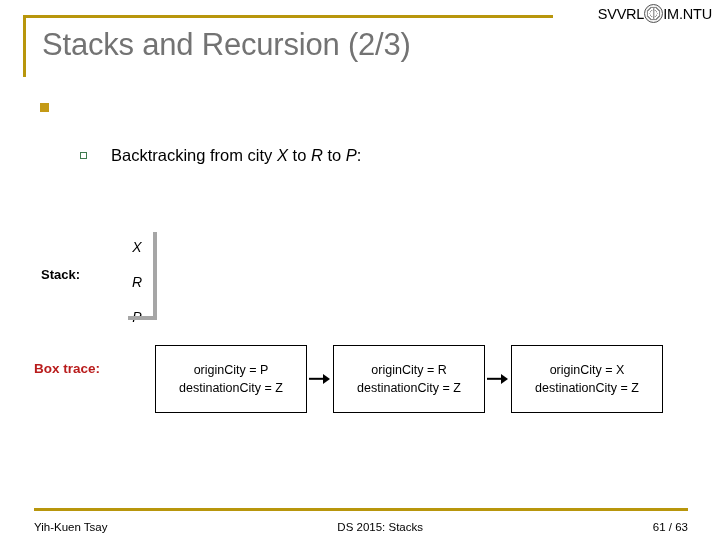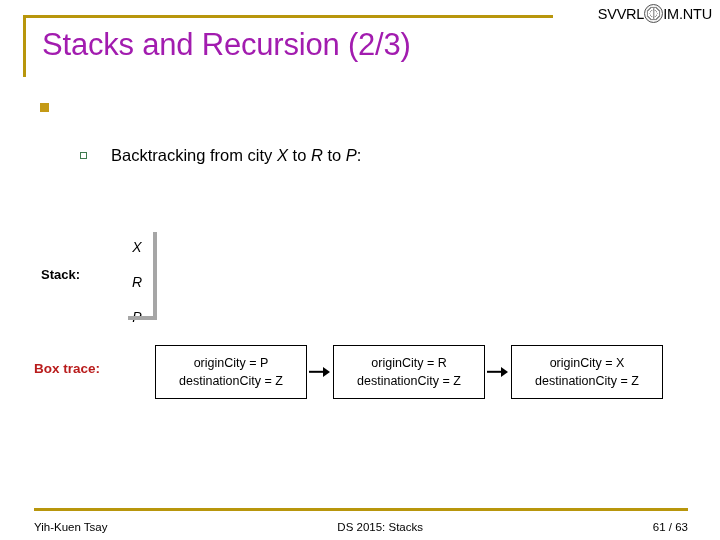--- a/index.html
+++ b/index.html
@@ -65,21 +65,21 @@
     top: 15px;
     width: 3px;
     height: 62px;
     background: #b8960c;
   }
   .slide-title {
     position: absolute;
     left: 42px;
     top: 27px;
     font-size: 31px;
-    color: #a21caf;
+    color: #737373;
     font-family: "Liberation Sans", sans-serif;
     letter-spacing: -0.2px;
     white-space: nowrap;
   }
 
   
   .bullet-l1 {
     position: absolute;
     left: 40px;
     top: 106px;
@@ -179,21 +179,21 @@
   }
   .boxtrace-row {
     position: absolute;
     left: 155px;
     top: 345px;
     display: flex;
     align-items: center;
   }
   .trace-box {
     width: 152px;
-    height: 54px;
+    height: 68px;
     border: 1.6px solid #000000;
     box-sizing: border-box;
     display: flex;
     flex-direction: column;
     align-items: center;
     justify-content: center;
     font-size: 12.5px;
     color: #000000;
     line-height: 1.45;
     white-space: nowrap;

